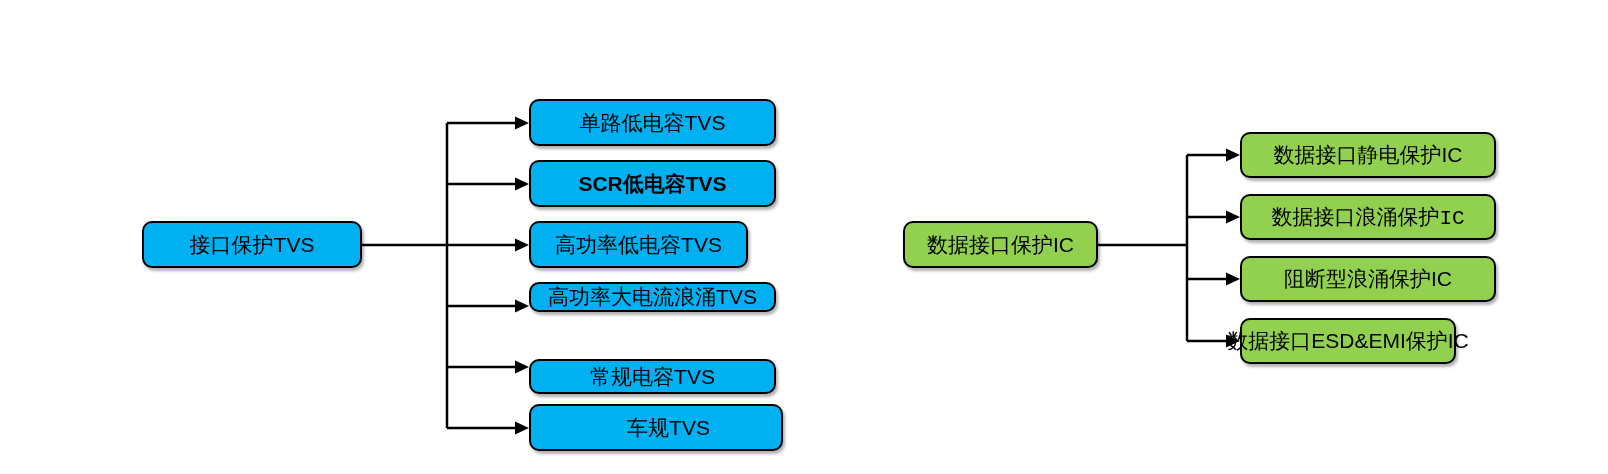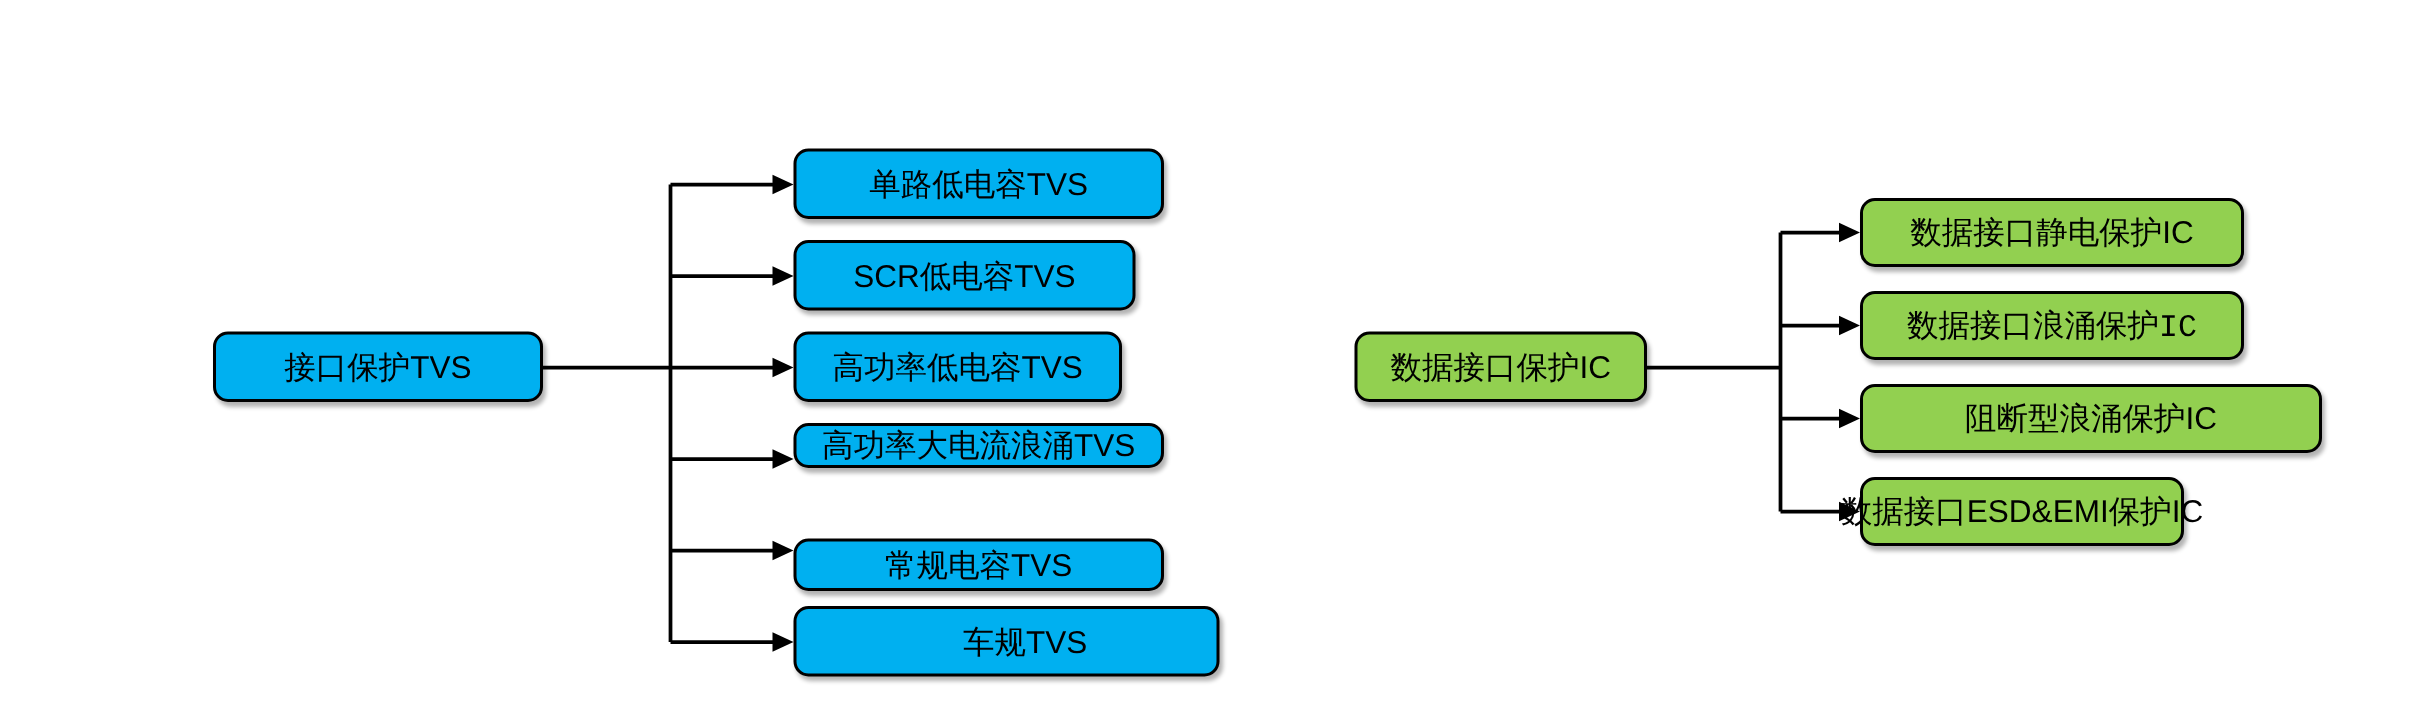--- a/index.html
+++ b/index.html
@@ -93,26 +93,26 @@
       <polygon points="1226,148.5 1240,155 1226,161.5"></polygon>
       <polygon points="1226,210.5 1240,217 1226,223.5"></polygon>
       <polygon points="1226,272.5 1240,279 1226,285.5"></polygon>
       <polygon points="1226,334.5 1240,341 1226,347.5"></polygon>
     </g>
   </svg>
 
   <div class="node blue" style="left:142px; top:221px; width:220px; height:47px;">接口保护TVS</div>
 
   <div class="node blue" style="left:529px; top:99px;  width:247px; height:47px;">单路低电容TVS</div>
-  <div class="node blue" style="left:529px; top:160px; width:228px; height:47px;">SCR低电容TVS</div>
+  <div class="node blue" style="left:529px; top:160px; width:247px; height:47px;font-weight:bold;">SCR低电容TVS</div>
   <div class="node blue" style="left:529px; top:221px; width:219px; height:47px;">高功率低电容TVS</div>
   <div class="node blue" style="left:529px; top:282px; width:247px; height:30px;">高功率大电流浪涌TVS</div>
   <div class="node blue" style="left:529px; top:359px; width:247px; height:35px;">常规电容TVS</div>
-  <div class="node blue" style="left:529px; top:404px; width:284px; height:47px;padding-left:25px;">车规TVS</div>
+  <div class="node blue" style="left:529px; top:404px; width:254px; height:47px;padding-left:25px;">车规TVS</div>
 
   <div class="node green" style="left:903px; top:221px; width:195px; height:47px;">数据接口保护IC</div>
 
   <div class="node green" style="left:1240px; top:132px; width:256px; height:46px;">数据接口静电保护IC</div>
   <div class="node green" style="left:1240px; top:194px; width:256px; height:46px;font-family:Liberation Mono, monospace;">数据接口浪涌保护IC</div>
-  <div class="node green" style="left:1240px; top:256px; width:308px; height:46px;text-align:right;">阻断型浪涌保护IC</div>
+  <div class="node green" style="left:1240px; top:256px; width:256px; height:46px;text-align:right;">阻断型浪涌保护IC</div>
   <div class="node green" style="left:1240px; top:318px; width:216px; height:46px;">数据接口ESD&amp;EMI保护IC</div>
 
 </div>
 
 </body></html>

